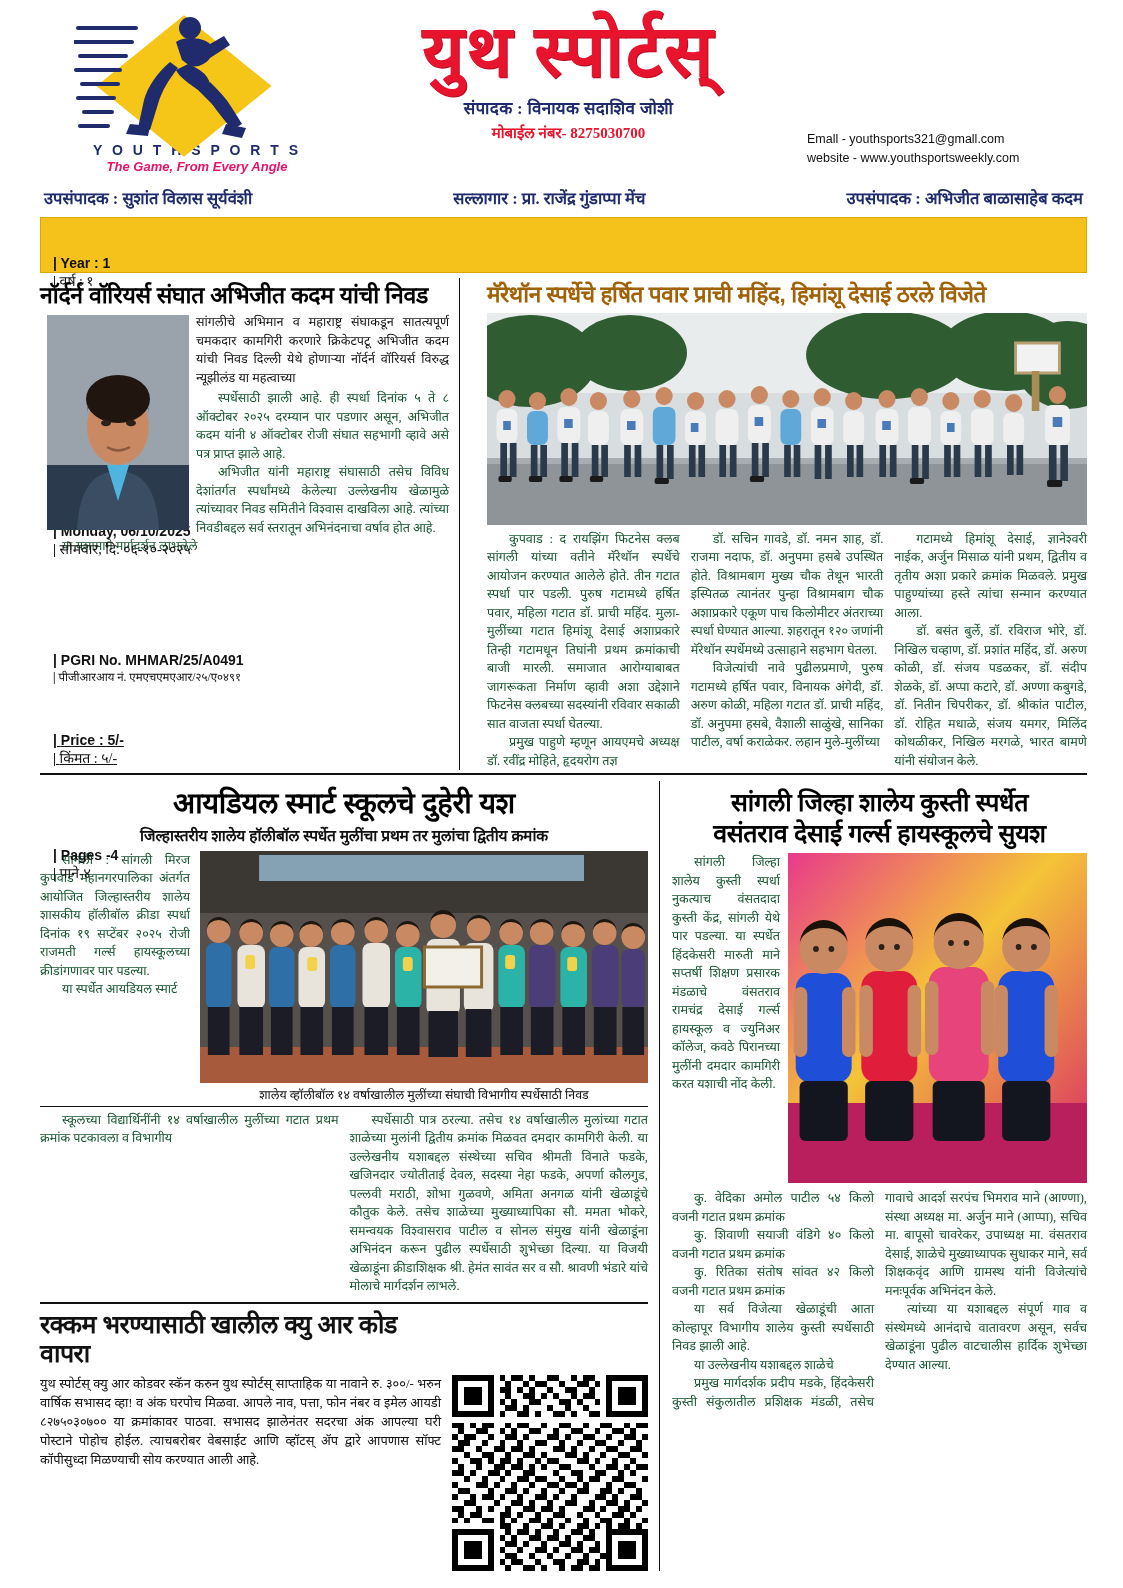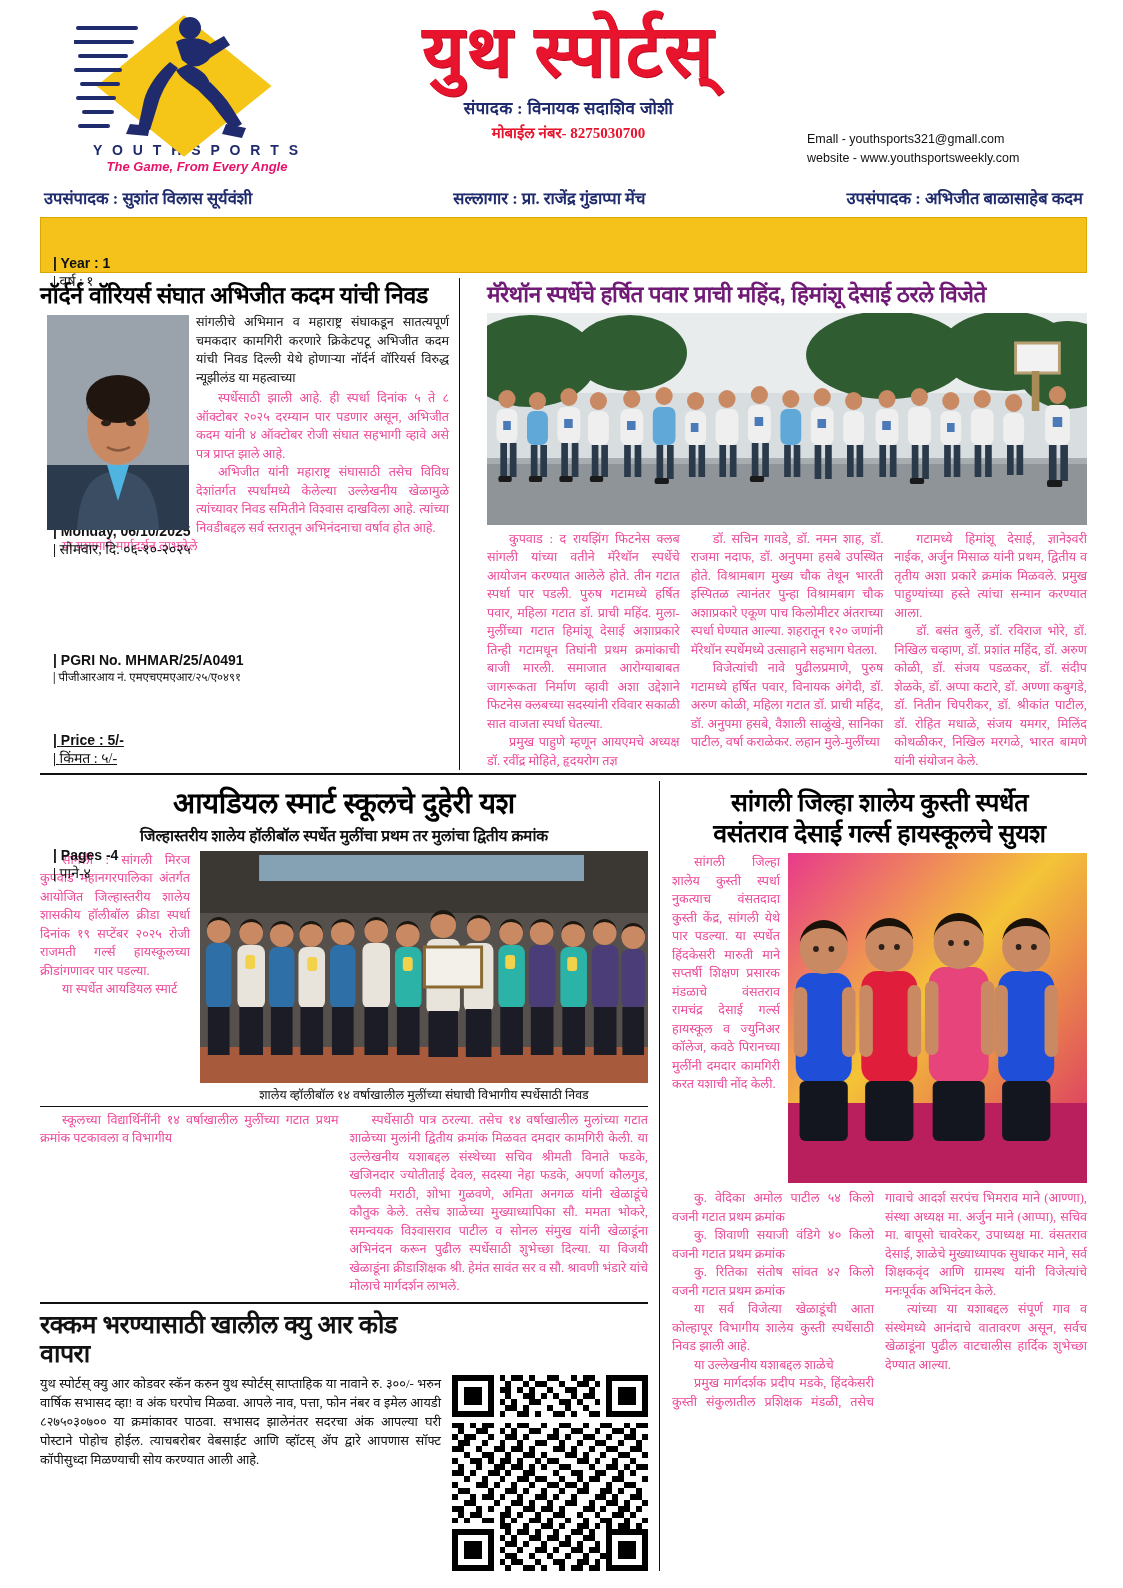--- a/index.html
+++ b/index.html
@@ -184,30 +184,30 @@
     letter-spacing: -0.3px;
     color: #000;
   }
   h1.head2 {
     font-family: "Liberation Sans", sans-serif;
     font-weight: bold;
     font-size: 22.5px;
     line-height: 1.15;
     margin: 4px 0 5px 0;
     letter-spacing: -0.4px;
-    color: #701a75;
+    color: #a16207;
   }
 
   .body-text {
     font-size: 12.6px;
     line-height: 1.47;
     text-align: justify;
     text-justify: inter-word;
     hyphens: none;
-    color: #ec4899;
+    color: #14532d;
   }
   .body-text p { margin: 0 0 0 0; text-indent: 22px; }
 
   .cols-3 { column-count: 3; column-gap: 11px; column-rule: none; }
   .cols-2 { column-count: 2; column-gap: 11px; }
 
   
   .photo {
     background: #b9bfc4;
     position: relative;

